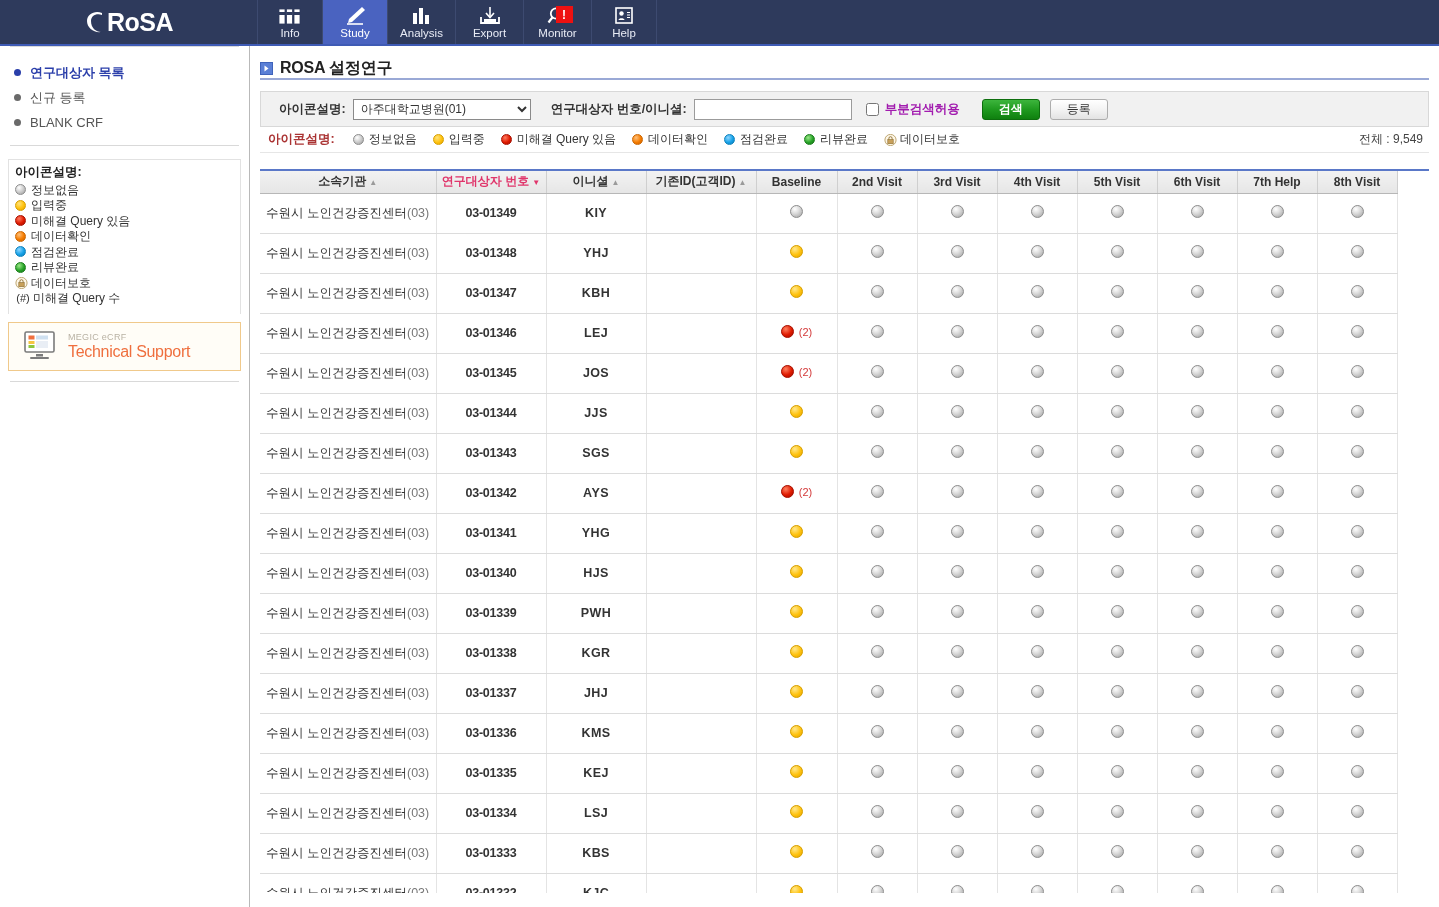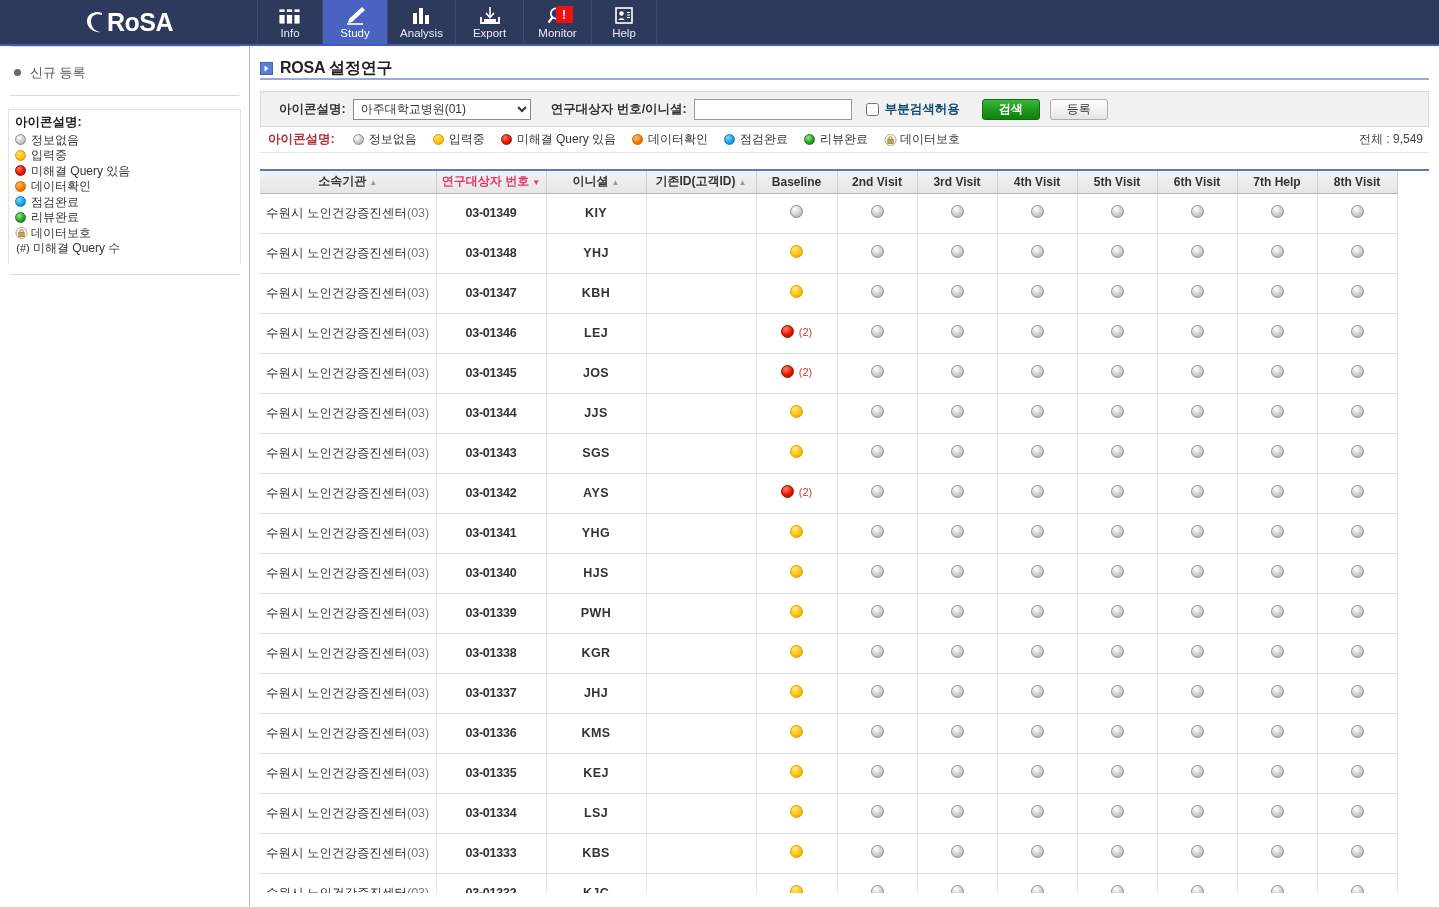--- a/index.html
+++ b/index.html
@@ -222,21 +222,21 @@
     width: 158px; height: 21px;
     border: 1px solid #9b9b9b;
     background: #fff;
     margin-right: 14px;
     padding: 0 4px;
     font-size: 12px;
     font-family: "Liberation Sans", sans-serif;
   }
   .chk-wrap { display: flex; align-items: center; margin-right: 22px; }
   .chk-wrap input { margin: 0 6px 0 0; }
-  .chk-wrap label { font-size: 12.5px; font-weight: bold; color: #0c4a6e; cursor: pointer; }
+  .chk-wrap label { font-size: 12.5px; font-weight: bold; color: #a21caf; cursor: pointer; }
   .btn-green {
     height: 21px; min-width: 58px;
     background: linear-gradient(to bottom, #3db53d 0%, #1f9a1f 50%, #0f800f 100%);
     border: 1px solid #0d6e0d;
     border-radius: 3px;
     color: #fff; font-size: 12px; font-weight: bold;
     cursor: pointer;
     font-family: "Liberation Sans", sans-serif;
     padding: 0 10px;
   }
@@ -415,23 +415,31 @@
       </svg>
     </span>
     <span class="navlabel">Help</span>
   </div>
 </div>
 
 <div id="sidebar">
   <div class="side-sep"></div>
 
   <div id="sidenav">
+    <div class="sidenav-item active">
+      <span class="bullet"></span>
+      <span>연구대상자 목록</span>
+    </div>
     <div class="sidenav-item">
       <span class="bullet"></span>
       <span>신규 등록</span>
+    </div>
+    <div class="sidenav-item">
+      <span class="bullet"></span>
+      <span>BLANK CRF</span>
     </div>
   </div>
 
   <div class="side-sep"></div>
 
   <div id="side-legend">
     <div class="legend-title">아이콘설명:</div>
 
     <div class="legend-row">
       <span class="dot gray"></span>
@@ -466,20 +474,38 @@
         </svg>
       </span>
       <span class="lbl">데이터보호</span>
     </div>
     <div class="legend-row">
       <span class="hash-ico">(#)</span>
       <span class="lbl">미해결 Query 수</span>
     </div>
   </div>
 
+  <div id="tech-support">
+    <span class="monitor-ico">
+      <svg width="34" height="30" viewBox="0 0 34 30">
+        <rect x="2" y="2" width="29" height="20" rx="1.5" fill="#ffffff" stroke="#7b7b7b" stroke-width="1.6"></rect>
+        <rect x="5.5" y="5.5" width="6" height="4" fill="#ef6f3e"></rect>
+        <rect x="13" y="5.5" width="12" height="4" fill="#cfe0f0"></rect>
+        <rect x="5.5" y="11" width="6" height="3" fill="#f5c542"></rect>
+        <rect x="5.5" y="15" width="6" height="3" fill="#8dc63f"></rect>
+        <rect x="13" y="11" width="12" height="7" fill="#e9eef5"></rect>
+        <rect x="13" y="24" width="7" height="2.5" fill="#7b7b7b"></rect>
+        <rect x="7" y="27" width="19" height="2" rx="1" fill="#7b7b7b"></rect>
+      </svg>
+    </span>
+    <span class="ts-text">
+      <span class="ts-small">MEGIC eCRF</span>
+      <span class="ts-big">Technical Support</span>
+    </span>
+  </div>
 
   <div class="side-sep" style="margin-top:10px"></div>
 </div>
 
 <div id="main">
 
   <div id="page-title">
     <span class="title-ico">
       <svg width="9" height="9" viewBox="0 0 9 9">
           <path d="M2.5 1.5 L6.5 4.5 L2.5 7.5 Z" fill="#ffffff"></path>

